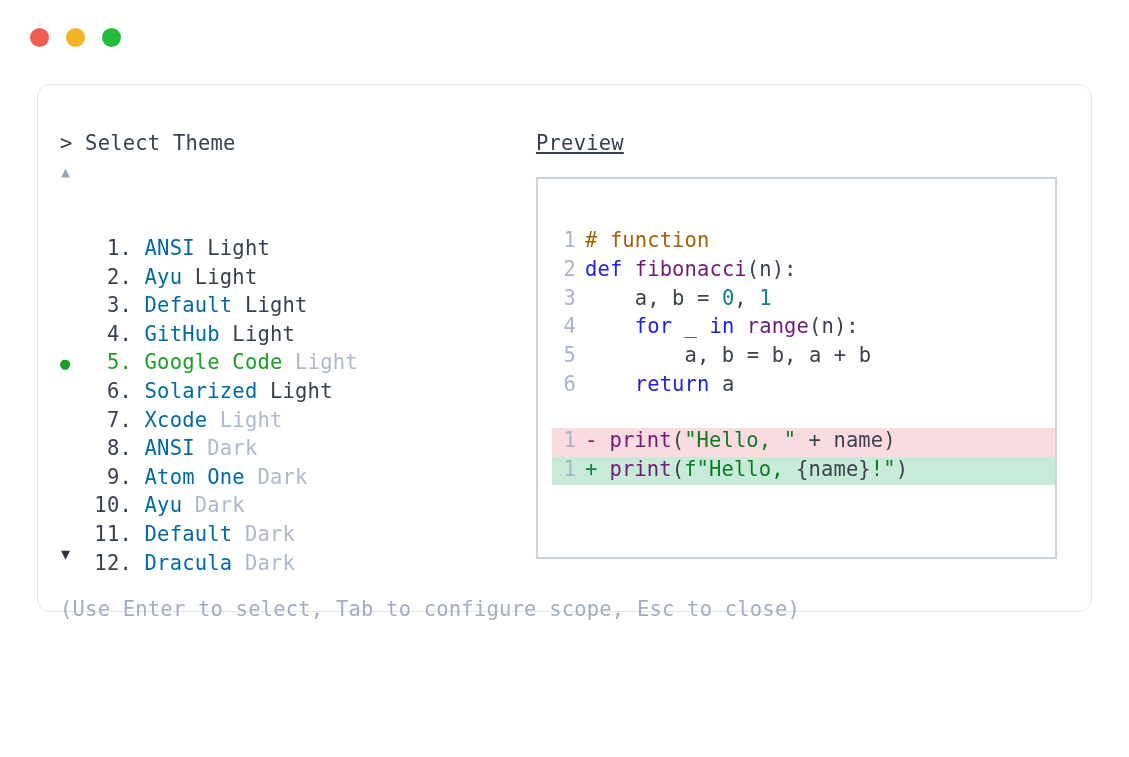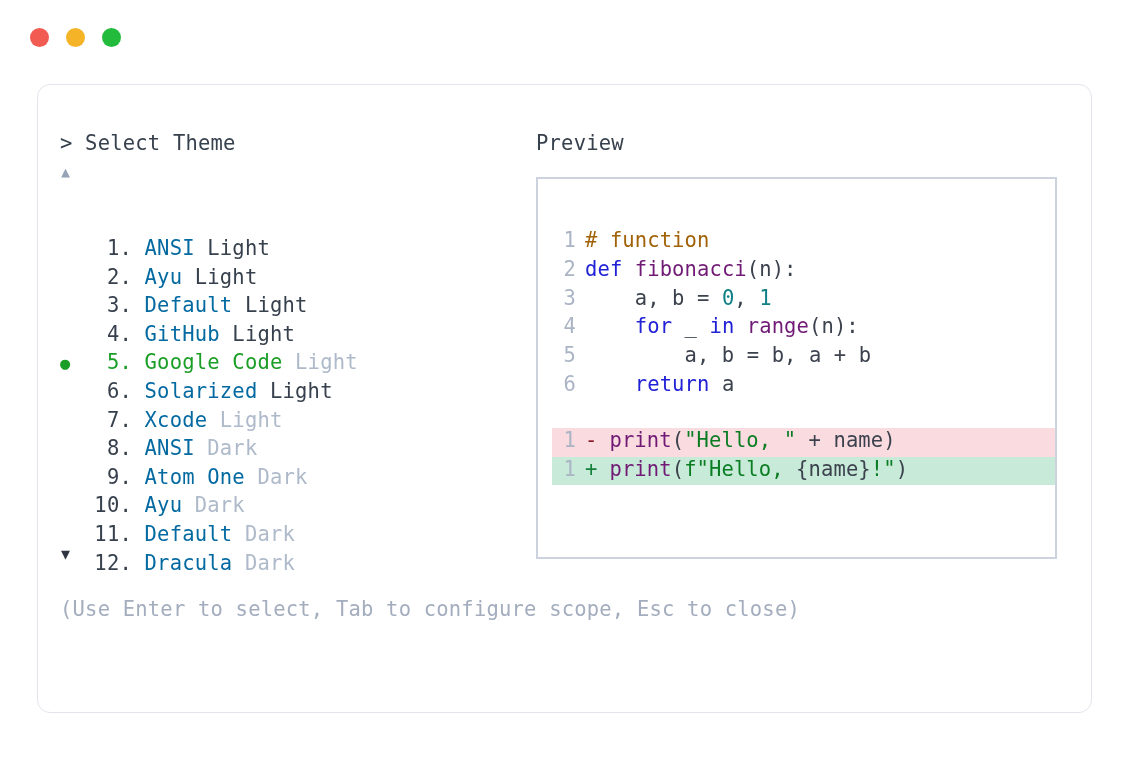--- a/index.html
+++ b/index.html
@@ -24,21 +24,21 @@
     align-items: center;
   }
   .dot { width: 19px; height: 19px; border-radius: 50%; }
 
   
   .card {
     position: absolute;
     left: 37px;
     top: 84px;
     width: 1055px;
-    height: 629px;
+    height: 528px;
     box-sizing: border-box;
     border: 1.5px solid #e2e5eb;
     border-radius: 13px;
     background: #ffffff;
   }
 
   
   .left-col {
     position: absolute;
     left: 22px;
@@ -109,20 +109,21 @@
   
   .right-col {
     position: absolute;
     left: 498px;
     top: 46px;
   }
   .preview-label {
     font-size: 20.5px;
     color: #37404d;
     letter-spacing: 0.2px;
+    text-decoration: underline;
   }
   .preview-box {
     margin-top: 22px;
     width: 521px;
     height: 382px;
     box-sizing: border-box;
     border: 2px solid #ccd3de;
     background: #ffffff;
     overflow: hidden;
   }

